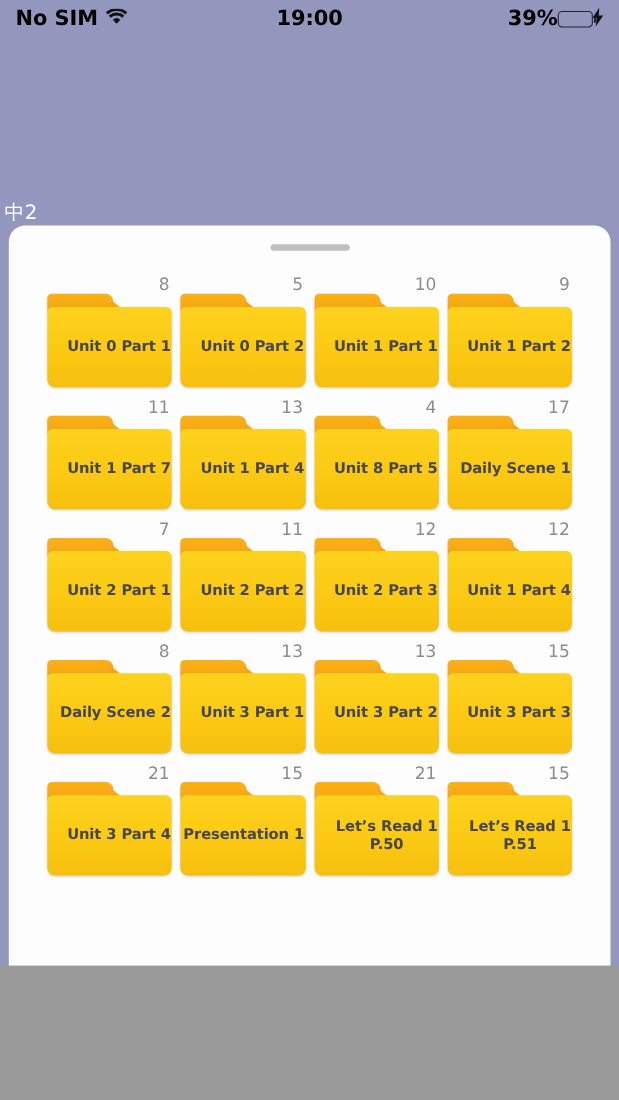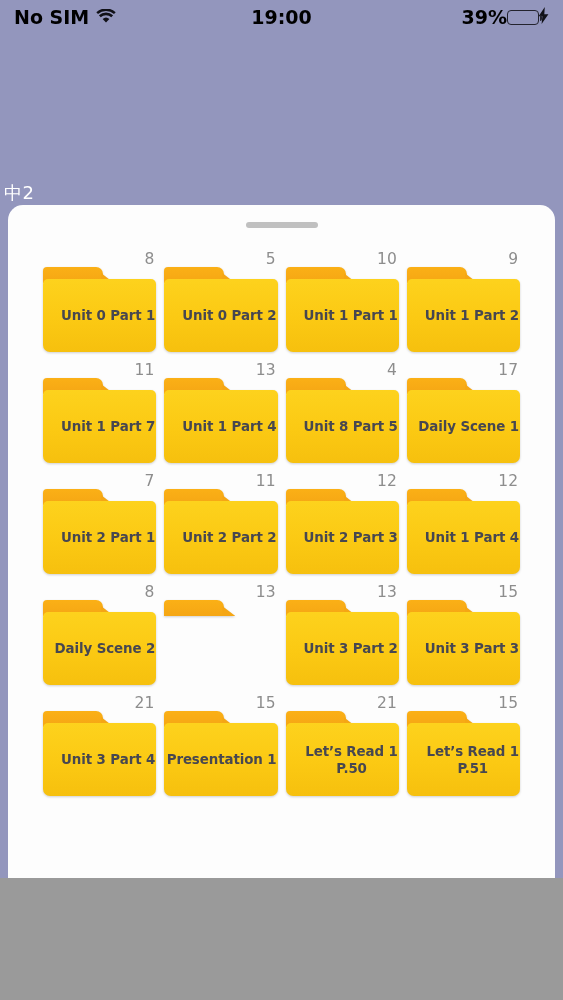--- a/index.html
+++ b/index.html
@@ -354,20 +354,23 @@
             <div class="folder-tab"></div>
             <div class="folder-body">
               <div class="folder-label">Daily Scene 2</div>
             </div>
           </div>
         </div>
         <div class="folder-cell">
           <div class="folder-count">13</div>
           <div class="folder-icon">
             <div class="folder-tab"></div>
+            <div class="folder-body">
+              <div class="folder-label">Unit 3 Part 1</div>
+            </div>
           </div>
         </div>
         <div class="folder-cell">
           <div class="folder-count">13</div>
           <div class="folder-icon">
             <div class="folder-tab"></div>
             <div class="folder-body">
               <div class="folder-label">Unit 3 Part 2</div>
             </div>
           </div>

